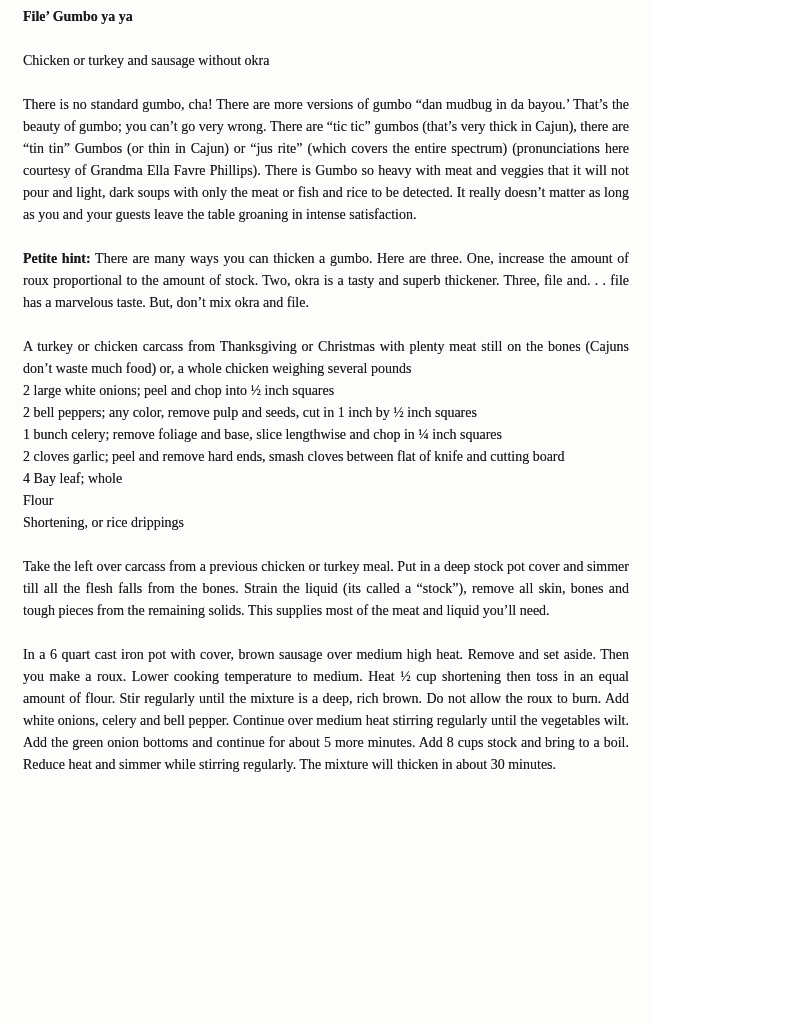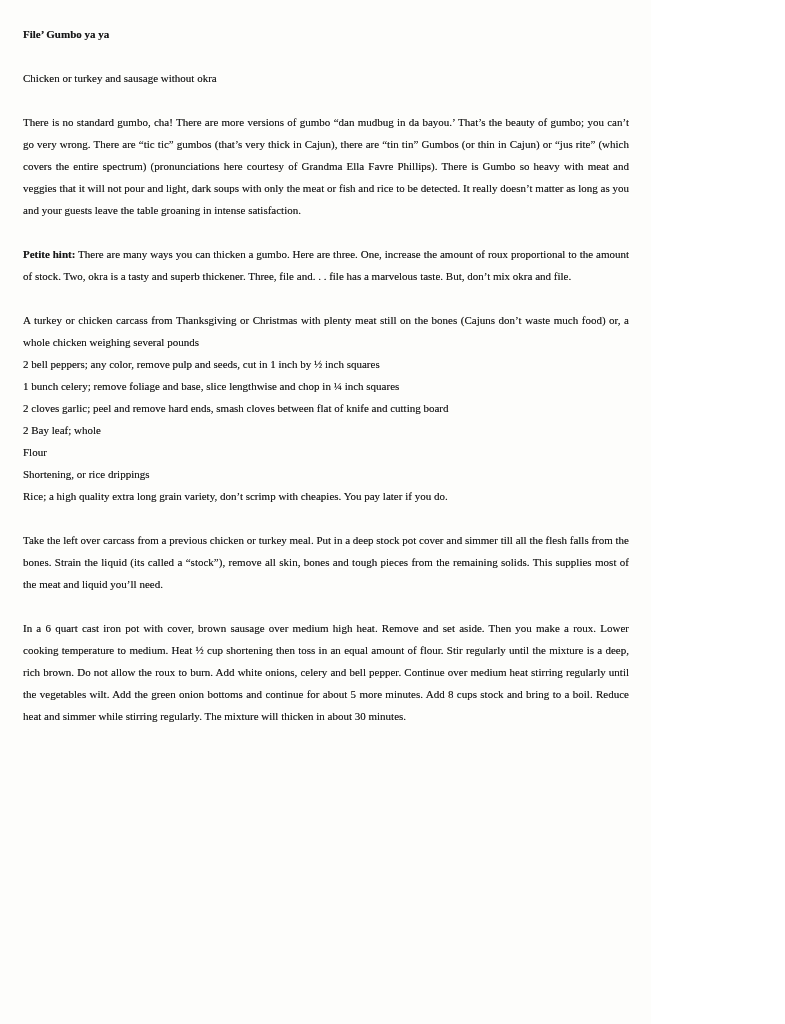--- a/index.html
+++ b/index.html
@@ -6,24 +6,24 @@
     margin: 0;
     padding: 0;
     background: #ffffff;
   }
   .page {
     position: relative;
     width: 651px;
     height: 1024px;
     box-sizing: border-box;
     background: #fdfdfb;
-    padding: 23px 22px 0 23px;
+    padding: 6px 22px 0 23px;
     overflow: hidden;
     font-family: "Liberation Serif", "DejaVu Serif", serif;
-    font-size: 11px;
+    font-size: 14px;
     line-height: 22px;
     color: #181818;
     text-shadow: 0 0 0.5px rgba(25,25,25,0.55);
   }
   .page p {
     margin: 0 0 22px 0;
   }
   .just {
     text-align: justify;
   }
@@ -49,26 +49,26 @@
 
   <p>Chicken or turkey and sausage without okra</p>
 
   <p class="just">There is no standard gumbo, cha!  There are more versions of gumbo “dan mudbug in da bayou.’ That’s the beauty of gumbo;  you can’t go very wrong.  There are “tic tic” gumbos (that’s very thick in Cajun), there are “tin tin” Gumbos (or thin in Cajun) or “jus rite” (which covers the entire spectrum) (pronunciations here courtesy of Grandma Ella Favre Phillips).  There is Gumbo so heavy with meat and veggies that it will not pour and light, dark soups with only the meat or fish and rice to be detected.  It really doesn’t matter as long as you and your guests leave the table groaning in intense satisfaction.</p>
 
   <p class="just"><strong>Petite hint:</strong> <span>There are many ways you can thicken a gumbo.  Here are three.  One, increase the amount of roux proportional to the amount of stock.  Two, okra is a tasty and superb thickener. Three, file and. . . file has a marvelous taste.  But, don’t mix okra and file.</span></p>
 
 
   <div class="ingredients">
     <p class="just">A turkey or chicken carcass from Thanksgiving or Christmas with plenty meat still on the bones (Cajuns don’t waste much food)  or, a whole chicken weighing several pounds</p>
+    <p class="just">2 large white onions; peel and chop into ½ inch squares</p>
     <p class="just">2 bell peppers;  any color, remove pulp and seeds, cut in 1 inch by ½ inch squares</p>
     <p class="just">1 bunch celery;  remove foliage and base, slice lengthwise and chop in ¼ inch squares</p>
     <p class="just">2 cloves garlic;  peel and remove hard ends, smash cloves between flat of knife and cutting board</p>
-    <p class="just">2 Bay leaf;  whole</p>
+    <p class="just">4 Bay leaf;  whole</p>
     <p class="just">Flour</p>
     <p class="just">Shortening, or rice drippings</p>
-    <p class="just">Rice;  a high quality extra long grain variety,  don’t scrimp with cheapies. You pay later if you do.</p>
   </div>
 
   <p class="just">Take the left over carcass from a previous chicken or turkey meal.  Put in a deep stock pot cover and simmer till all the flesh falls from the bones.  Strain the liquid (its called a “stock”), remove all skin, bones and tough pieces from the remaining solids.  This supplies most of the meat and liquid you’ll need.</p>
 
   <p class="just">In a 6 quart cast iron pot with cover, brown sausage over medium high heat.  Remove and set aside. Then you make a roux.  Lower cooking temperature to medium.  Heat ½ cup shortening then toss in an equal amount of flour.  Stir regularly until the mixture is a deep, rich brown.  Do not allow the roux to burn.  Add white onions, celery and bell pepper.  Continue over medium heat stirring regularly until the vegetables wilt.  Add the green onion bottoms and continue for about 5 more minutes. Add 8 cups stock and bring to a boil.  Reduce heat and  simmer while stirring regularly.  The mixture will thicken in about 30 minutes.</p>
 
 </div>
 
 </body></html>

